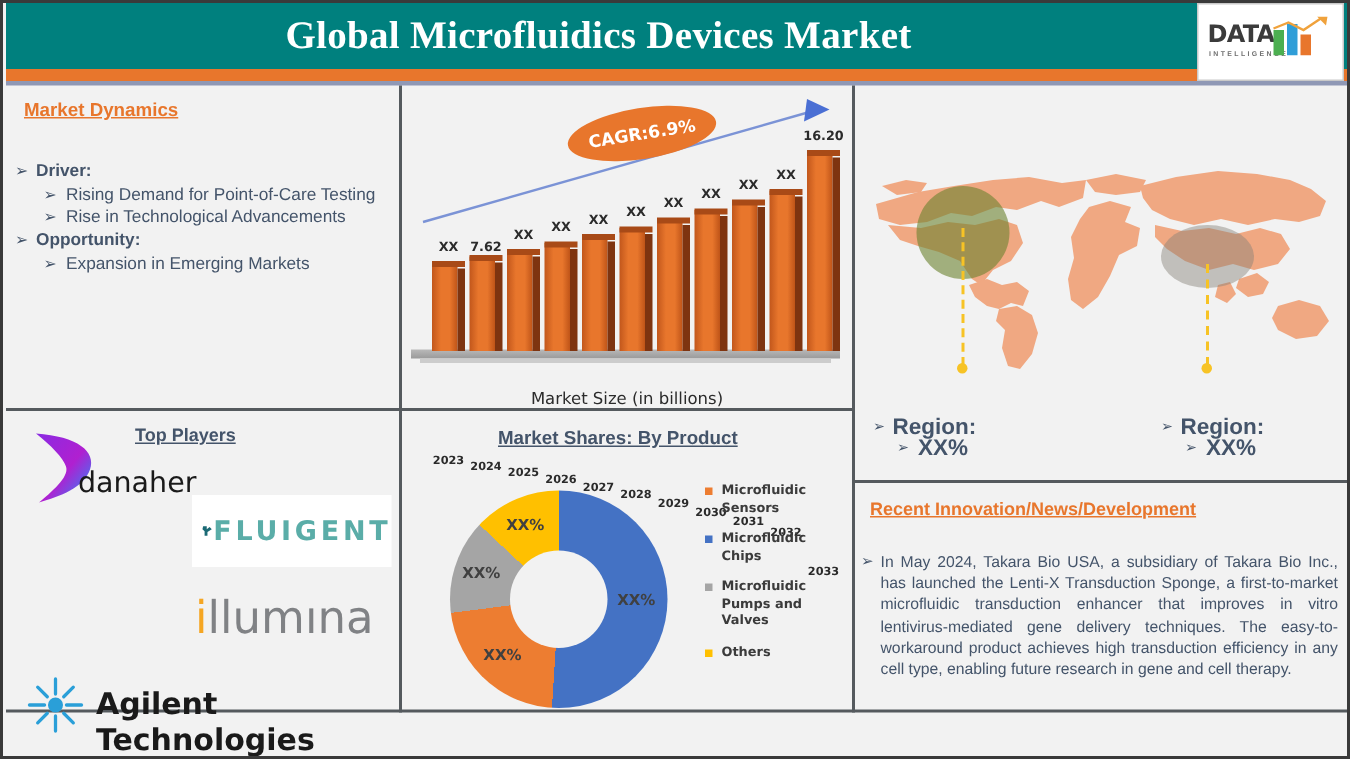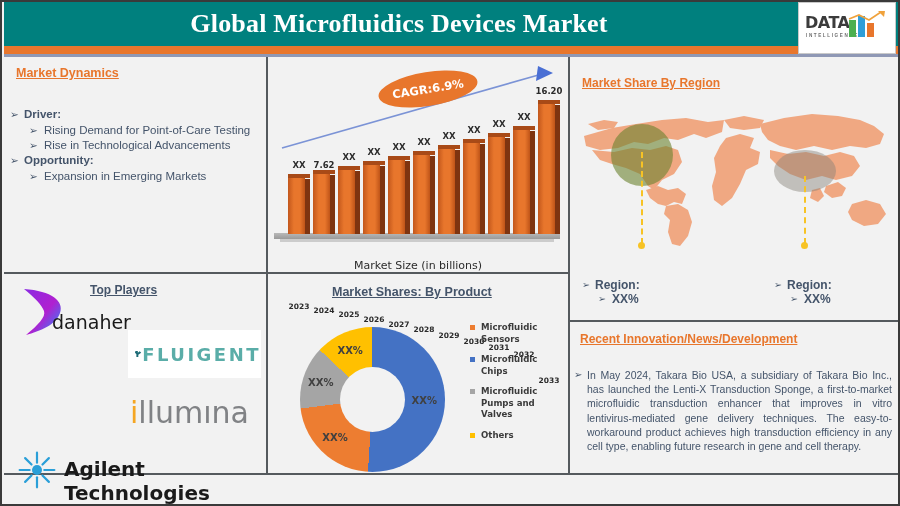--- a/index.html
+++ b/index.html
@@ -66,21 +66,21 @@
 
   
   #map-title{position:absolute;left:580px;top:74px;font-size:12px;}
   #map-wrap{position:absolute;left:572px;top:92px;width:322px;height:160px;}
   .hot-green{position:absolute;left:37px;top:30px;width:62px;height:62px;border-radius:50%;
         background:rgba(106,130,47,.60);}
   .hot-gray{position:absolute;left:200px;top:56px;width:62px;height:42px;border-radius:50%;
         background:rgba(132,128,120,.45);}
   .lead{position:absolute;width:0;border-left:2px dashed #f7c325;}
   .lead-dot{position:absolute;width:7px;height:7px;border-radius:50%;background:#f7c325;}
-  .region-block{position:absolute;color:#44546a;font-size:12px;line-height:14px;}
+  .region-block{position:absolute;color:#44546a;font-size:15px;line-height:14px;}
   .rb-1{position:relative;padding-left:13px;font-weight:bold;}
   .rb-1:before{content:"\27A2";position:absolute;left:0;top:0;font-weight:normal;font-size:9.5px;}
   .rb-2{position:relative;padding-left:30px;font-weight:bold;}
   .rb-2:before{content:"\27A2";position:absolute;left:16px;top:0;font-weight:normal;font-size:9.5px;}
 
   
   #news-title{position:absolute;left:578px;top:330px;font-size:12px;}
   #news-body{position:absolute;left:572px;top:366px;width:318px;color:#44546a;
         font-size:10.5px;line-height:14.2px;text-align:justify;padding-left:13px;
         box-sizing:border-box;position:absolute;}
@@ -230,21 +230,20 @@
           <div class="bar-front" style="height: 133px;"></div>
           <div class="bar-side" style="height: 129px;"></div>
           <div class="bar-top" style="bottom: 130px;"></div>
           <div class="bar-val" style="bottom: 138px;">16.20</div>
           <div class="bar-year" style="bottom: -151px;">2033</div>
         </div>
       </div>
     <div id="chart-caption">Market Size (in billions)</div>
   </div>
 
-  <div id="map-title" class="sect-title title-orange">Market Share By Region</div>
   <div id="map-wrap">
     <svg viewBox="0 0 322 160" style="width:322px;height:160px;">
       <g fill="#f0a882">
         <path d="M10,42 L38,34 L62,30 L88,26 L112,24 L134,28 L150,26 L148,38 L132,44 L120,40 L104,46 L90,44 L74,50 L60,48 L44,54 L26,56 L12,52 Z"></path>
         <path d="M18,56 L40,58 L58,54 L76,56 L92,52 L104,56 L108,68 L100,80 L88,86 L80,96 L74,92 L66,80 L52,74 L38,70 L26,66 Z"></path>
         <path d="M72,96 L84,92 L94,96 L104,94 L112,100 L108,110 L100,108 L92,112 L84,110 L76,104 Z"></path>
         <path d="M92,112 L104,110 L114,116 L118,128 L114,142 L106,152 L98,150 L94,138 L96,126 L90,120 Z"></path>
         <path d="M150,26 L170,22 L190,26 L186,34 L170,36 L156,34 Z"></path>
         <path d="M152,44 L166,40 L180,44 L176,54 L186,58 L184,70 L172,76 L166,90 L158,104 L148,112 L140,106 L138,92 L142,78 L140,64 L146,52 Z"></path>
         <path d="M186,30 L210,24 L238,20 L264,22 L286,26 L300,32 L310,40 L306,50 L292,54 L276,52 L258,56 L240,52 L222,56 L206,52 L194,46 L188,38 Z"></path>

